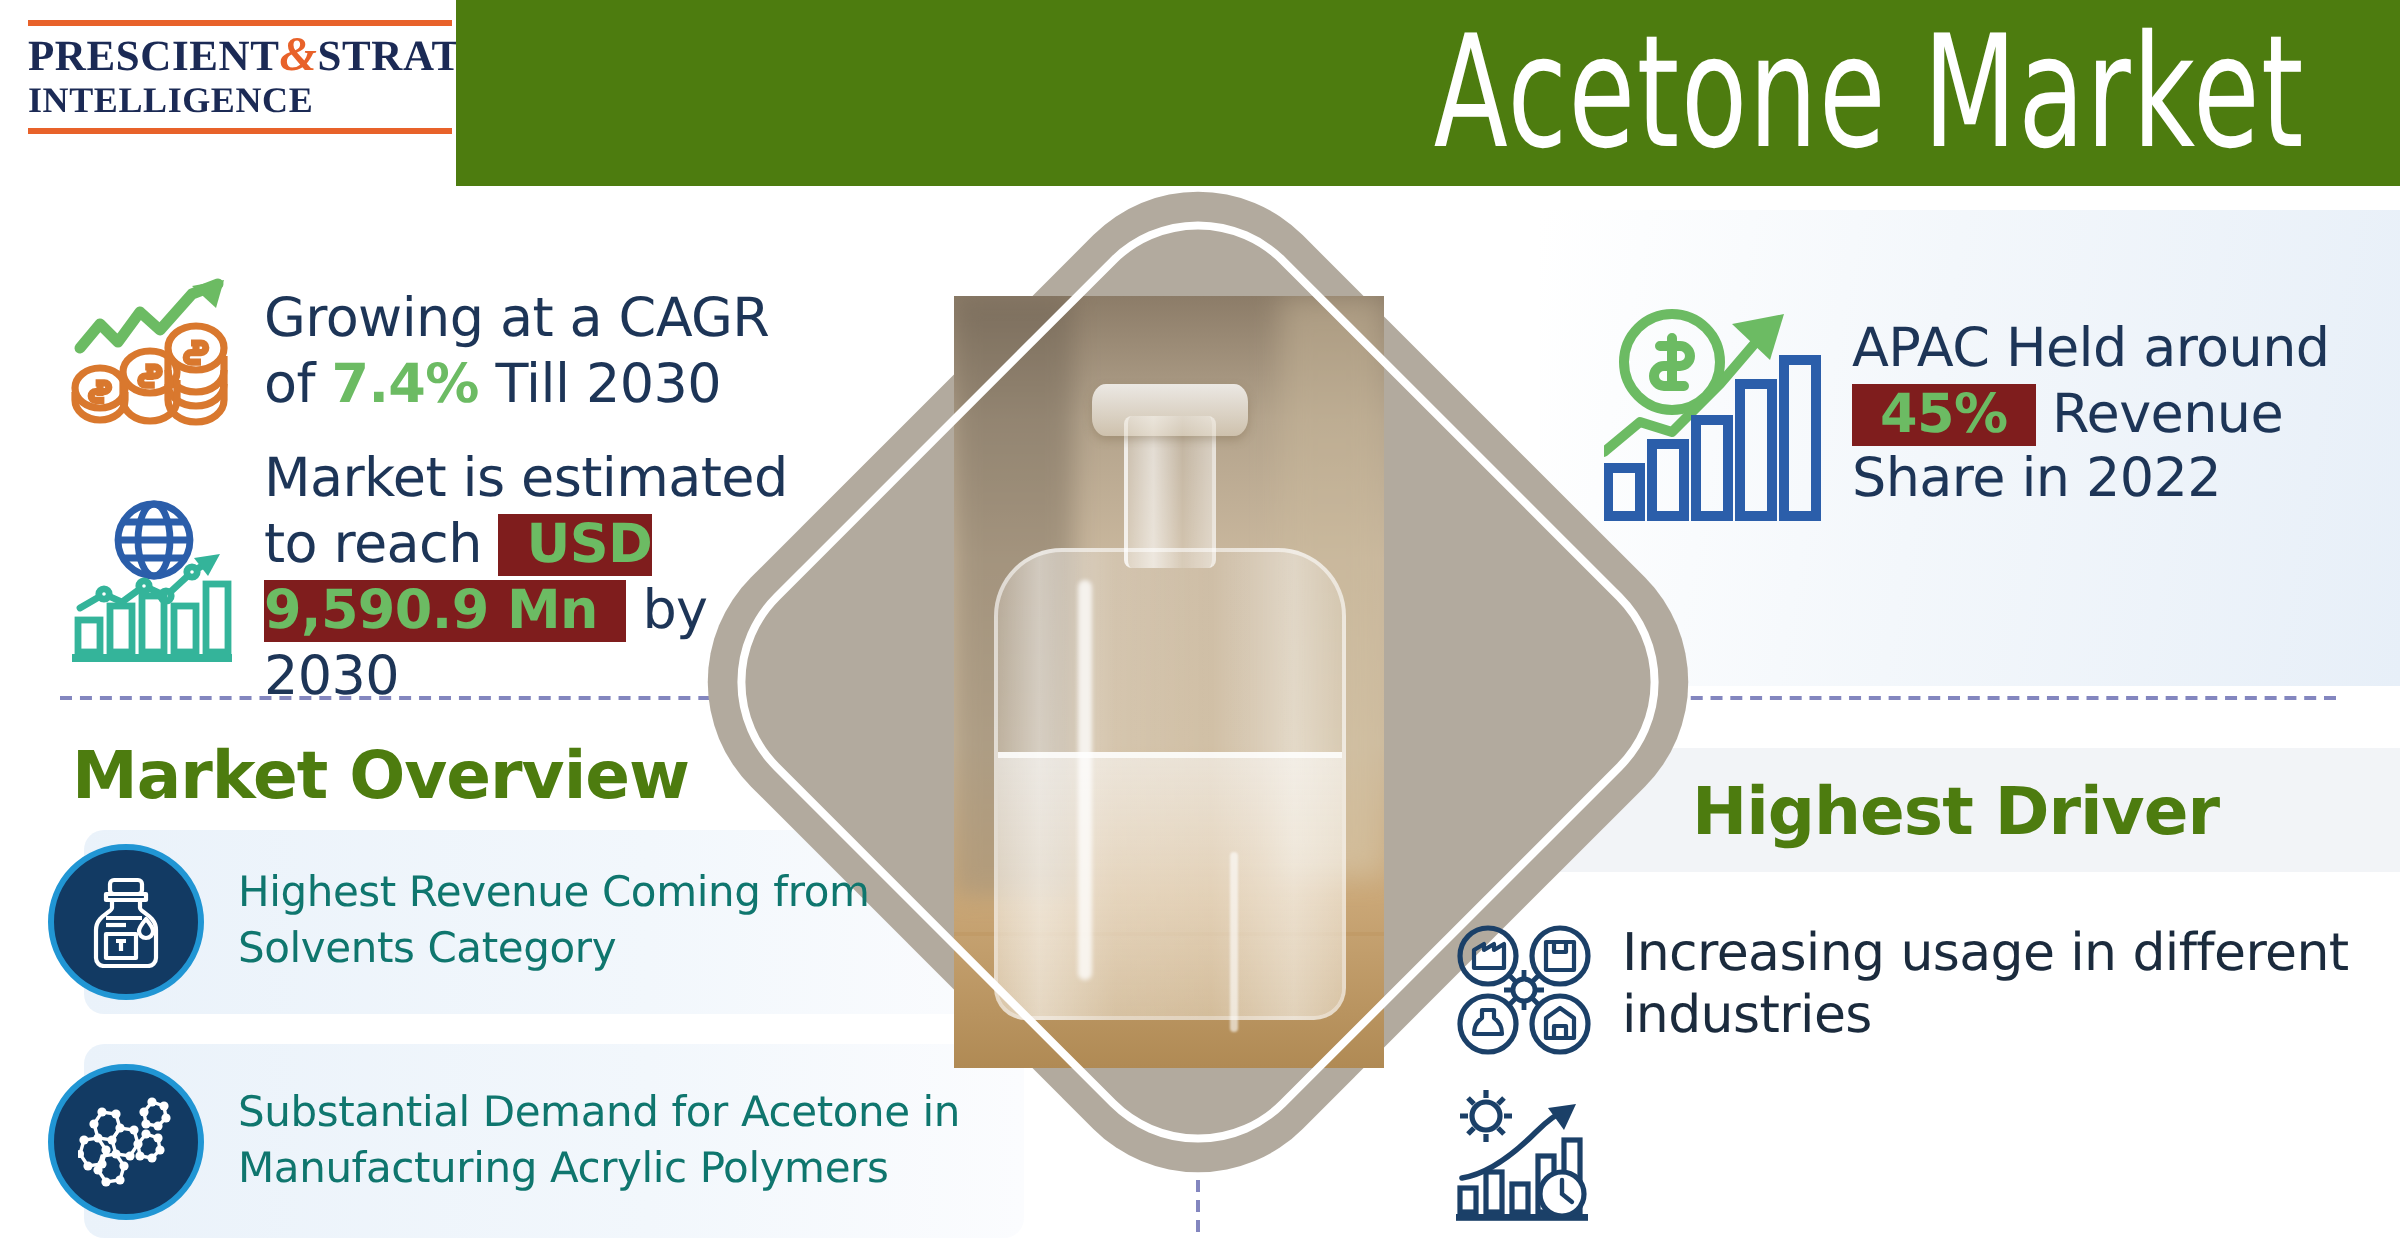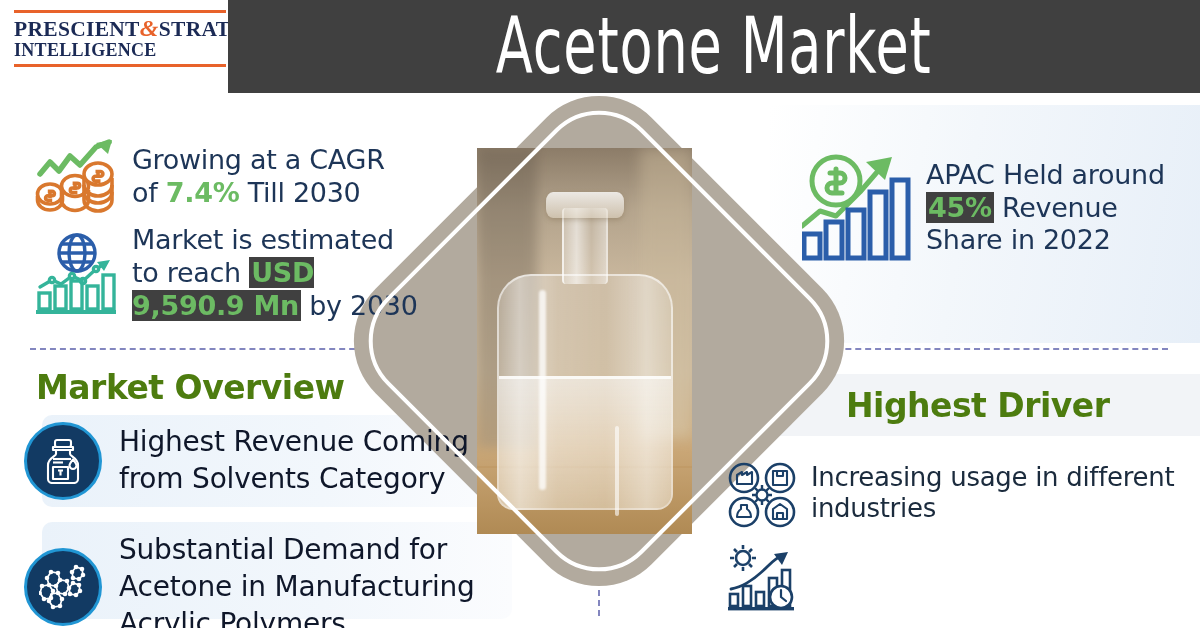--- a/index.html
+++ b/index.html
@@ -8,22 +8,22 @@
     font-family:"Liberation Sans", sans-serif;
     background:#ffffff;
     position:relative;
     overflow:hidden;
   }
   .stage { position:absolute; inset:0; width:1200px; height:628px; }
 
   
   .header-bar {
     position:absolute; left:228px; top:0; width:972px; height:93px;
-    background:#404040;
-    display:flex; align-items:center; justify-content:center;
+    background:#4d7c0f;
+    display:flex; align-items:center; justify-content:flex-end;
   }
   .header-title {
     color:#ffffff;
     font-size:66px;
     font-weight:400;
     letter-spacing:1px;
     font-family:"DejaVu Sans", sans-serif;
     transform:scaleX(0.82) scaleY(1.18);
     transform-origin:center;
     white-space:nowrap;
@@ -73,37 +73,37 @@
   }
 
   
   .stat { position:absolute; display:flex; align-items:center; gap:14px; }
   .stat-icon { flex:0 0 auto; }
   .stat-text {
     color:#1d3557; font-size:27px; line-height:1.22; font-weight:400;
     font-family:"DejaVu Sans", sans-serif; letter-spacing:-0.3px;
   }
   .hl-green { color:#6cbb63; font-weight:700; }
-  .hl-green-bg { color:#6cbb63; font-weight:700; background:#404040; padding:0 2px; }
+  .hl-green-bg { color:#6cbb63; font-weight:700; background:#7f1d1d; padding:0 14px; }
 
   
   .sec-title {
     position:absolute; color:#4d7c0f; font-size:33px; font-weight:700;
     font-family:"DejaVu Sans", sans-serif; letter-spacing:-0.5px;
   }
 
   
   .ov-row { position:absolute; display:flex; align-items:center; gap:17px; }
   .ov-circle {
     flex:0 0 auto; width:78px; height:78px; border-radius:50%;
     background:#123a63; border:3.5px solid #2196d4;
     display:flex; align-items:center; justify-content:center;
   }
   .ov-text {
-    color:#0f172a; font-size:28px; line-height:1.32; font-weight:400;
+    color:#0f766e; font-size:21px; line-height:1.32; font-weight:400;
     font-family:"DejaVu Sans", sans-serif; letter-spacing:-0.2px;
   }
 
   
   .dr-row { position:absolute; display:flex; align-items:flex-start; gap:13px; }
   .dr-text {
     color:#1b2b3d; font-size:26px; line-height:1.2; font-weight:400;
     font-family:"DejaVu Sans", sans-serif; letter-spacing:-0.3px;
   }
 

